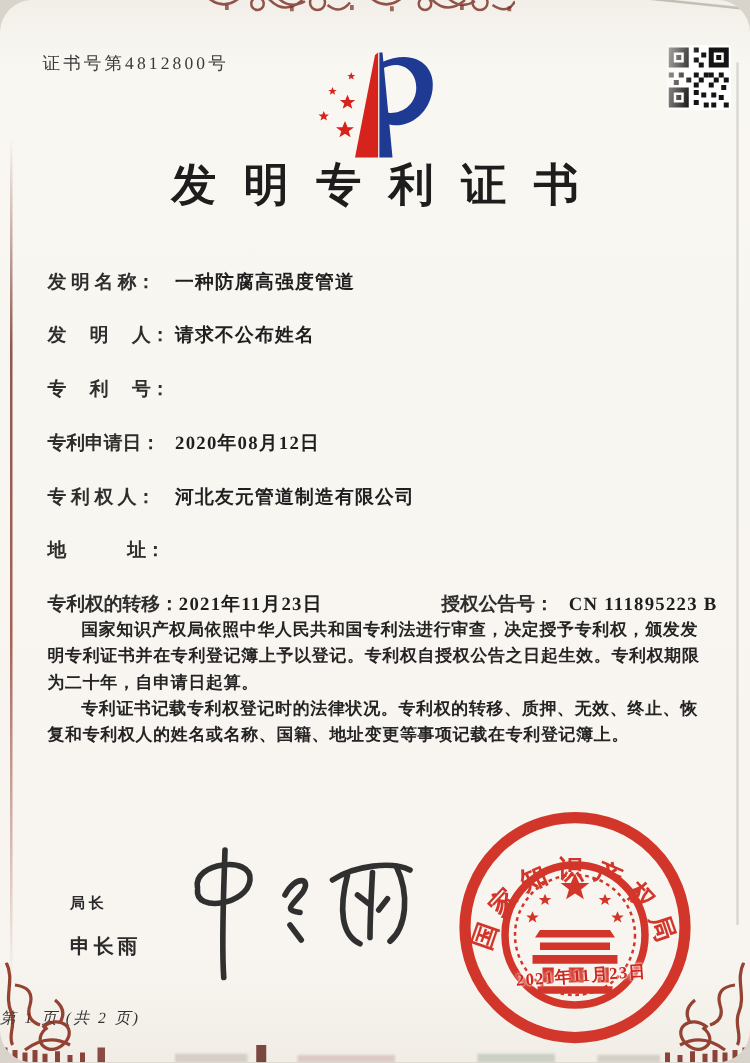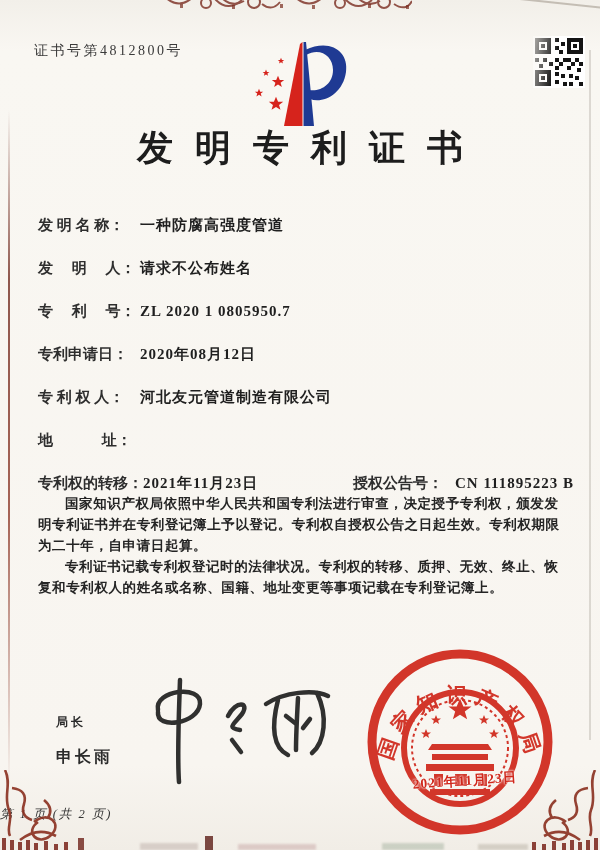--- a/index.html
+++ b/index.html
@@ -1,19 +1,19 @@
 <!DOCTYPE html>
 <html><head>
 <meta charset="utf-8">
 <style>
   html,body{margin:0;padding:0;background:#d8d4cc;}
   .page{
     position:relative;width:600px;height:850px;margin:0 auto;overflow:hidden;
     background:linear-gradient(180deg,#f2efe9 0%,#f9f7f2 6%,#f8f5f0 90%,#f1ede6 100%);
-    font-family:"Liberation Serif","DejaVu Serif",serif;color:#2b2b2b;
+    font-family:"Liberation Serif","DejaVu Serif",serif;color:#2b2b2b;border-radius:26px;
   }
   .abs{position:absolute;}
   
   .cert-no{left:34px;top:42px;font-size:14px;letter-spacing:2.5px;color:#3a3a3a;}
   .title{left:0;top:124px;width:100%;text-align:center;font-size:36px;font-weight:700;
          letter-spacing:22px;text-indent:22px;color:#1d1d1d;}
   
   .fields{left:38px;top:216px;width:530px;}
   .frow{display:flex;align-items:baseline;height:22px;margin-bottom:21px;font-size:15px;}
   .flabel{flex:0 0 auto;min-width:102px;white-space:pre;color:#2e2e2e;font-weight:600;}
@@ -138,21 +138,20 @@
     <div class="frow">
       <span class="flabel">发 明 名 称：</span>
       <span class="fvalue">一种防腐高强度管道</span>
     </div>
     <div class="frow">
       <span class="flabel">发　 明 　人：</span>
       <span class="fvalue">请求不公布姓名</span>
     </div>
     <div class="frow">
       <span class="flabel">专　 利 　号：</span>
-      <span class="fvalue">ZL 2020 1 0805950.7</span>
     </div>
     <div class="frow">
       <span class="flabel">专利申请日：</span>
       <span class="fvalue">2020年08月12日</span>
     </div>
     <div class="frow">
       <span class="flabel">专 利 权 人：</span>
       <span class="fvalue">河北友元管道制造有限公司</span>
     </div>
     <div class="frow">

